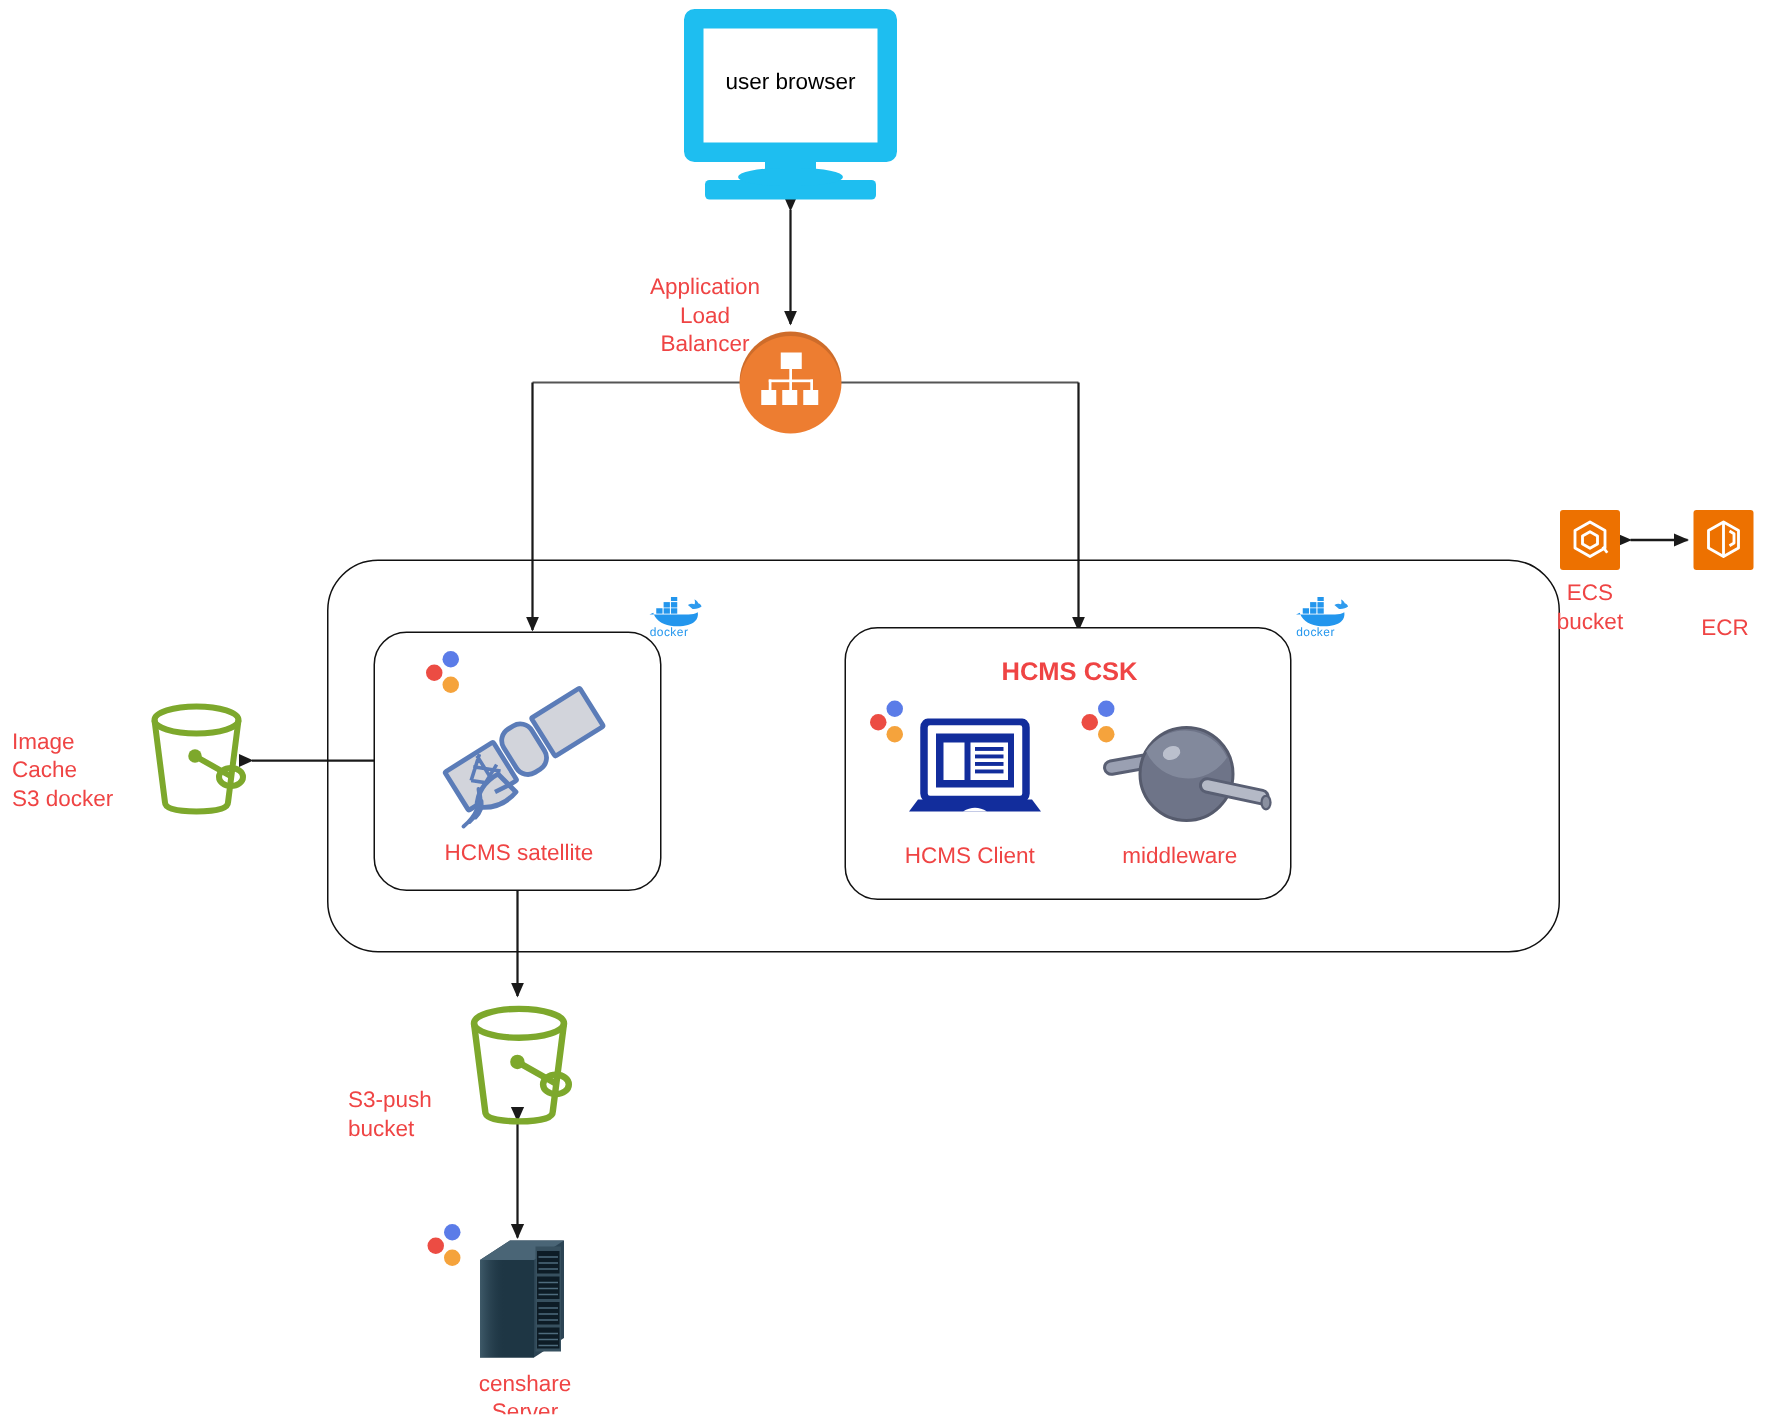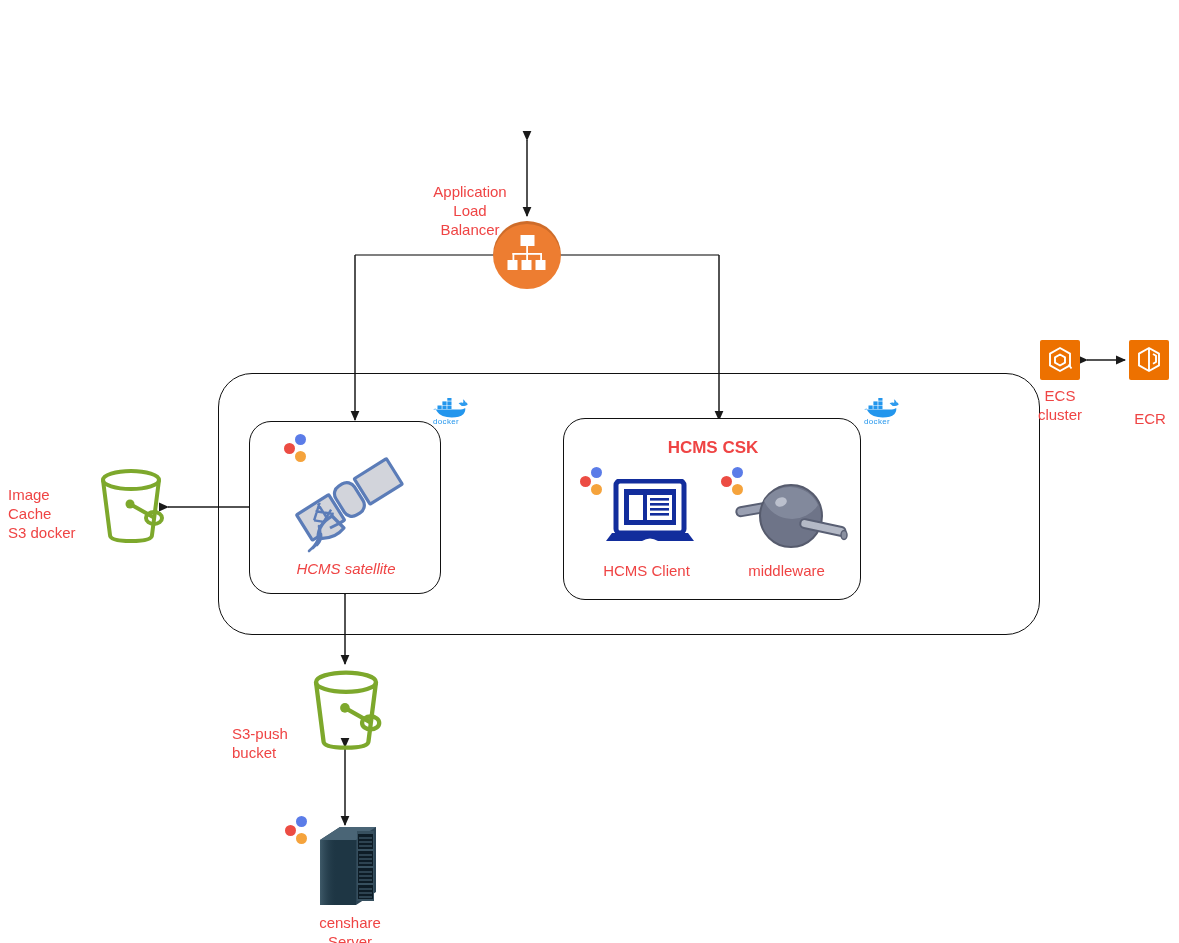--- a/index.html
+++ b/index.html
@@ -134,20 +134,26 @@
 
     <line x1="168" y1="507" x2="258" y2="507" stroke="#1a1a1a" stroke-width="1.5" marker-start="url(#ah2)" marker-end="url(#ah)"></line>
 
     <line x1="345" y1="594" x2="345" y2="664" stroke="#1a1a1a" stroke-width="1.5" marker-start="url(#ah2)" marker-end="url(#ah)"></line>
 
     <line x1="345" y1="747" x2="345" y2="825" stroke="#1a1a1a" stroke-width="1.5" marker-start="url(#ah2)" marker-end="url(#ah)"></line>
 
     <line x1="1087" y1="360" x2="1125" y2="360" stroke="#1a1a1a" stroke-width="1.6" marker-start="url(#ah2)" marker-end="url(#ah)"></line>
   </svg>
 
+  <div class="node monitor" style="left:456px; top:6px; width:142px; height:128px;">
+    <div class="mon-screen"></div>
+    <div class="mon-neck"></div>
+    <div class="mon-base"></div>
+    <div class="mon-text">user browser</div>
+  </div>
 
   <div class="lbl" style="left:400px; top:182px; width:140px;">Application
 Load
 Balancer</div>
 
   <div class="node alb" style="left:493px; top:221px;">
     <svg width="68" height="68" viewBox="0 0 68 68">
       <rect x="27.5" y="14" width="14" height="11" fill="#ffffff"></rect>
       <rect x="33.2" y="25" width="1.8" height="8" fill="#ffffff"></rect>
       <rect x="19.5" y="32" width="29.5" height="1.8" fill="#ffffff"></rect>
@@ -175,21 +181,21 @@
                  c-2.3 2.3 -6.3 3.3 -11.6 3.3 c-6.6 0 -12.2 -1.9 -15 -6.4
                  c-0.5 -0.8 -0.9 -1.7 -1.2 -2.6 z"></path>
         <path d="M34.6 5.3 c1.6 -1 3.2 -1.1 4.4 -0.4 c0.5 -1.1 0.4 -2.4 -0.1 -3.3
                  c1.2 0.3 2.2 1.3 2.6 2.6 c1.2 0.4 2 1.2 2.2 2.2
                  c-1.4 1.2 -3.6 1.8 -6 1.6 z" opacity="0.95"></path>
       </g>
     </svg>
     <div class="dk-text">docker</div>
   </div>
 
-  <div class="rbox" style="left:249px; top:421px; width:192px; height:173px;font-style:italic;">
+  <div class="rbox" style="left:249px; top:421px; width:192px; height:173px;">
     <div class="dots" style="left:33px; top:12px;">
       <i class="d-blue"></i>
         <i class="d-red"></i>
         <i class="d-orng"></i>
     </div>
     <svg style="position:absolute; left:40px; top:24px;" width="122" height="112" viewBox="0 0 122 112">
       <g stroke="#5B7CB8" stroke-width="3.2" fill="#D2D4DB" stroke-linejoin="round">
         <g transform="rotate(-32 61 56)">
           <rect x="8" y="38" width="38" height="30" rx="1"></rect>
           <rect x="76" y="38" width="38" height="30" rx="1"></rect>
@@ -348,21 +354,21 @@
       <svg width="40" height="40" viewBox="0 0 40 40">
         <g fill="none" stroke="#ffffff" stroke-width="1.9" stroke-linejoin="round">
           <path d="M20 8 L30 13.6 L30 25.4 L20 31 L10 25.4 L10 13.6 z"></path>
           <path d="M20 14.5 L25 17.3 L25 22.7 L20 25.5 L15 22.7 L15 17.3 z"></path>
           <path d="M28.5 24.5 L31.5 28.5"></path>
         </g>
       </svg>
     </div>
   </div>
   <div class="lbl" style="left:1020px; top:386px; width:80px;">ECS
-cluster</div>
+bucket</div>
 
   <div class="node" style="left:1129px; top:340px; width:40px; height:40px;">
     <div class="awsico">
       <svg width="40" height="40" viewBox="0 0 40 40">
         <g fill="none" stroke="#ffffff" stroke-width="1.9" stroke-linejoin="round">
           <path d="M20 8 L30 13.6 L30 25.4 L20 31 L10 25.4 L10 13.6 z"></path>
           <path d="M20 8 L20 31"></path>
           <path d="M24 14 L27 15.8 L27 22 L24 23.8"></path>
         </g>
       </svg>

